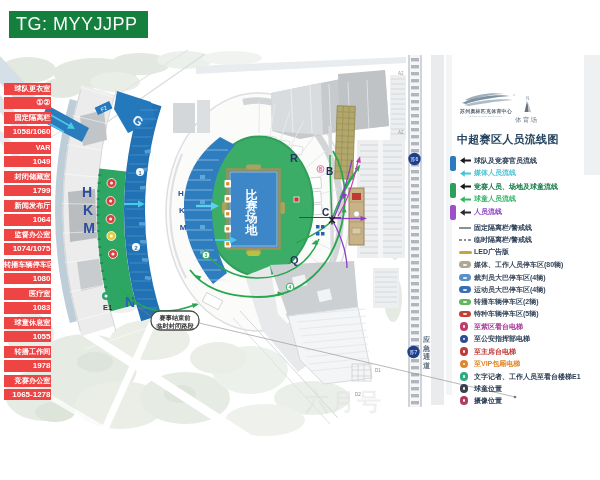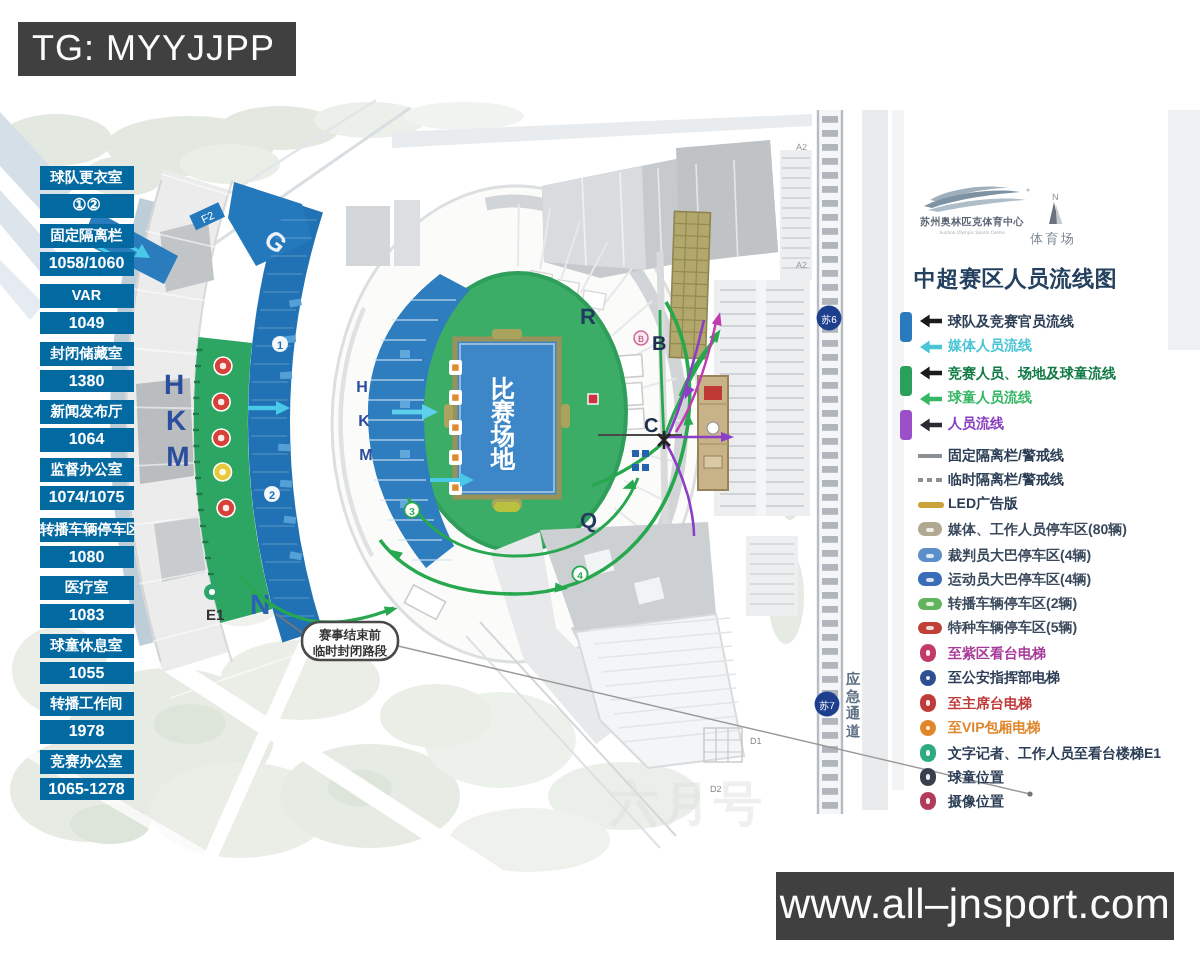--- a/index.html
+++ b/index.html
@@ -1,20 +1,20 @@
 <!DOCTYPE html>
 <html><head>
 <meta charset="utf-8">
 <style>
   html,body{margin:0;padding:0;background:#ffffff;}
   #page{position:relative;width:600px;height:480px;overflow:hidden;background:#ffffff;font-family:"Liberation Sans",sans-serif;}
-  .bar{position:absolute;background:#404040;color:#fcfcfc;}
+  .bar{position:absolute;background:#15803d;color:#fcfcfc;}
   #topbar{left:9px;top:11px;width:132px;height:27px;font-size:18px;line-height:27px;padding-left:7px;letter-spacing:0.5px;}
   #botbar{left:388px;top:436px;width:199px;height:34px;font-size:21px;line-height:34px;text-align:center;letter-spacing:0.2px;}
-  .lb{position:absolute;left:20px;width:46.5px;background:#0369a1;color:#fff;text-align:center;font-weight:bold;}
+  .lb{position:absolute;left:4px;width:46.5px;background:#ef4444;color:#fff;text-align:right;font-weight:bold;}
   .lt{height:12px;line-height:12.5px;font-size:7.2px;white-space:nowrap;overflow:hidden;}
   .ln{height:11.5px;line-height:12px;font-size:8px;}
   .leg{position:absolute;font-weight:bold;font-size:6.9px;letter-spacing:0px;white-space:nowrap;transform:translateY(-50%);}
   .ic{position:absolute;line-height:0;}
   .ic svg{display:block;}
   #title{position:absolute;left:457px;top:132px;font-size:11px;font-weight:bold;color:#24425f;letter-spacing:0.3px;text-align:center;}
   #wm1{position:absolute;left:427px;top:389px;font-size:15.5px;font-weight:bold;color:#8f8f8f;opacity:0.8;letter-spacing:1.6px;}
   #wm2{position:absolute;left:305px;top:386px;font-size:24px;font-weight:bold;color:#e0e0e0;opacity:0.5;letter-spacing:2px;}
 </style>
 </head>
@@ -441,21 +441,21 @@
 <circle cx="290" cy="287" r="3.8" fill="#ffffff" stroke="#27a84f" stroke-width="0.9"></circle>
 <text x="290" y="289.3" text-anchor="middle" font-size="5" fill="#27a84f" font-weight="bold">4</text>
 </svg>
 <div class="lb lt" style="top:83px">球队更衣室</div>
 <div class="lb ln" style="top:97px">①②</div>
 <div class="lb lt" style="top:112px">固定隔离栏</div>
 <div class="lb ln" style="top:126px">1058/1060</div>
 <div class="lb lt" style="top:141.5px">VAR</div>
 <div class="lb ln" style="top:155.5px">1049</div>
 <div class="lb lt" style="top:170.7px">封闭储藏室</div>
-<div class="lb ln" style="top:184.7px">1380</div>
+<div class="lb ln" style="top:184.7px">1799</div>
 <div class="lb lt" style="top:200px">新闻发布厅</div>
 <div class="lb ln" style="top:214px">1064</div>
 <div class="lb lt" style="top:229px">监督办公室</div>
 <div class="lb ln" style="top:243px">1074/1075</div>
 <div class="lb lt" style="top:258.7px">转播车辆停车区</div>
 <div class="lb ln" style="top:272.7px">1080</div>
 <div class="lb lt" style="top:288px">医疗室</div>
 <div class="lb ln" style="top:302px">1083</div>
 <div class="lb lt" style="top:316.8px">球童休息室</div>
 <div class="lb ln" style="top:330.8px">1055</div>
@@ -548,14 +548,13 @@
 </svg>
 <svg class="ic" style="left:512px;top:93px" width="32" height="32" viewBox="0 0 32 32">
 <text x="14" y="7" font-size="4.6" fill="#8a929a">N</text>
 <path d="M15,8 L17.5,19 L12.5,19 Z" fill="#6a737c"></path>
 <path d="M15.8,9 L19.2,19 L16.4,19 Z" fill="#c3cad0"></path>
 <text x="3" y="28.5" font-size="6.5" fill="#7c8894" letter-spacing="1.2">体育场</text>
 </svg>
 <div id="title">中超赛区人员流线图</div>
 <div id="wm2">六月号</div>
 <div id="topbar" class="bar">TG: MYYJJPP</div>
-<div id="botbar" class="bar">www.all–jnsport.com</div>
 </div>
 
 </body></html>

